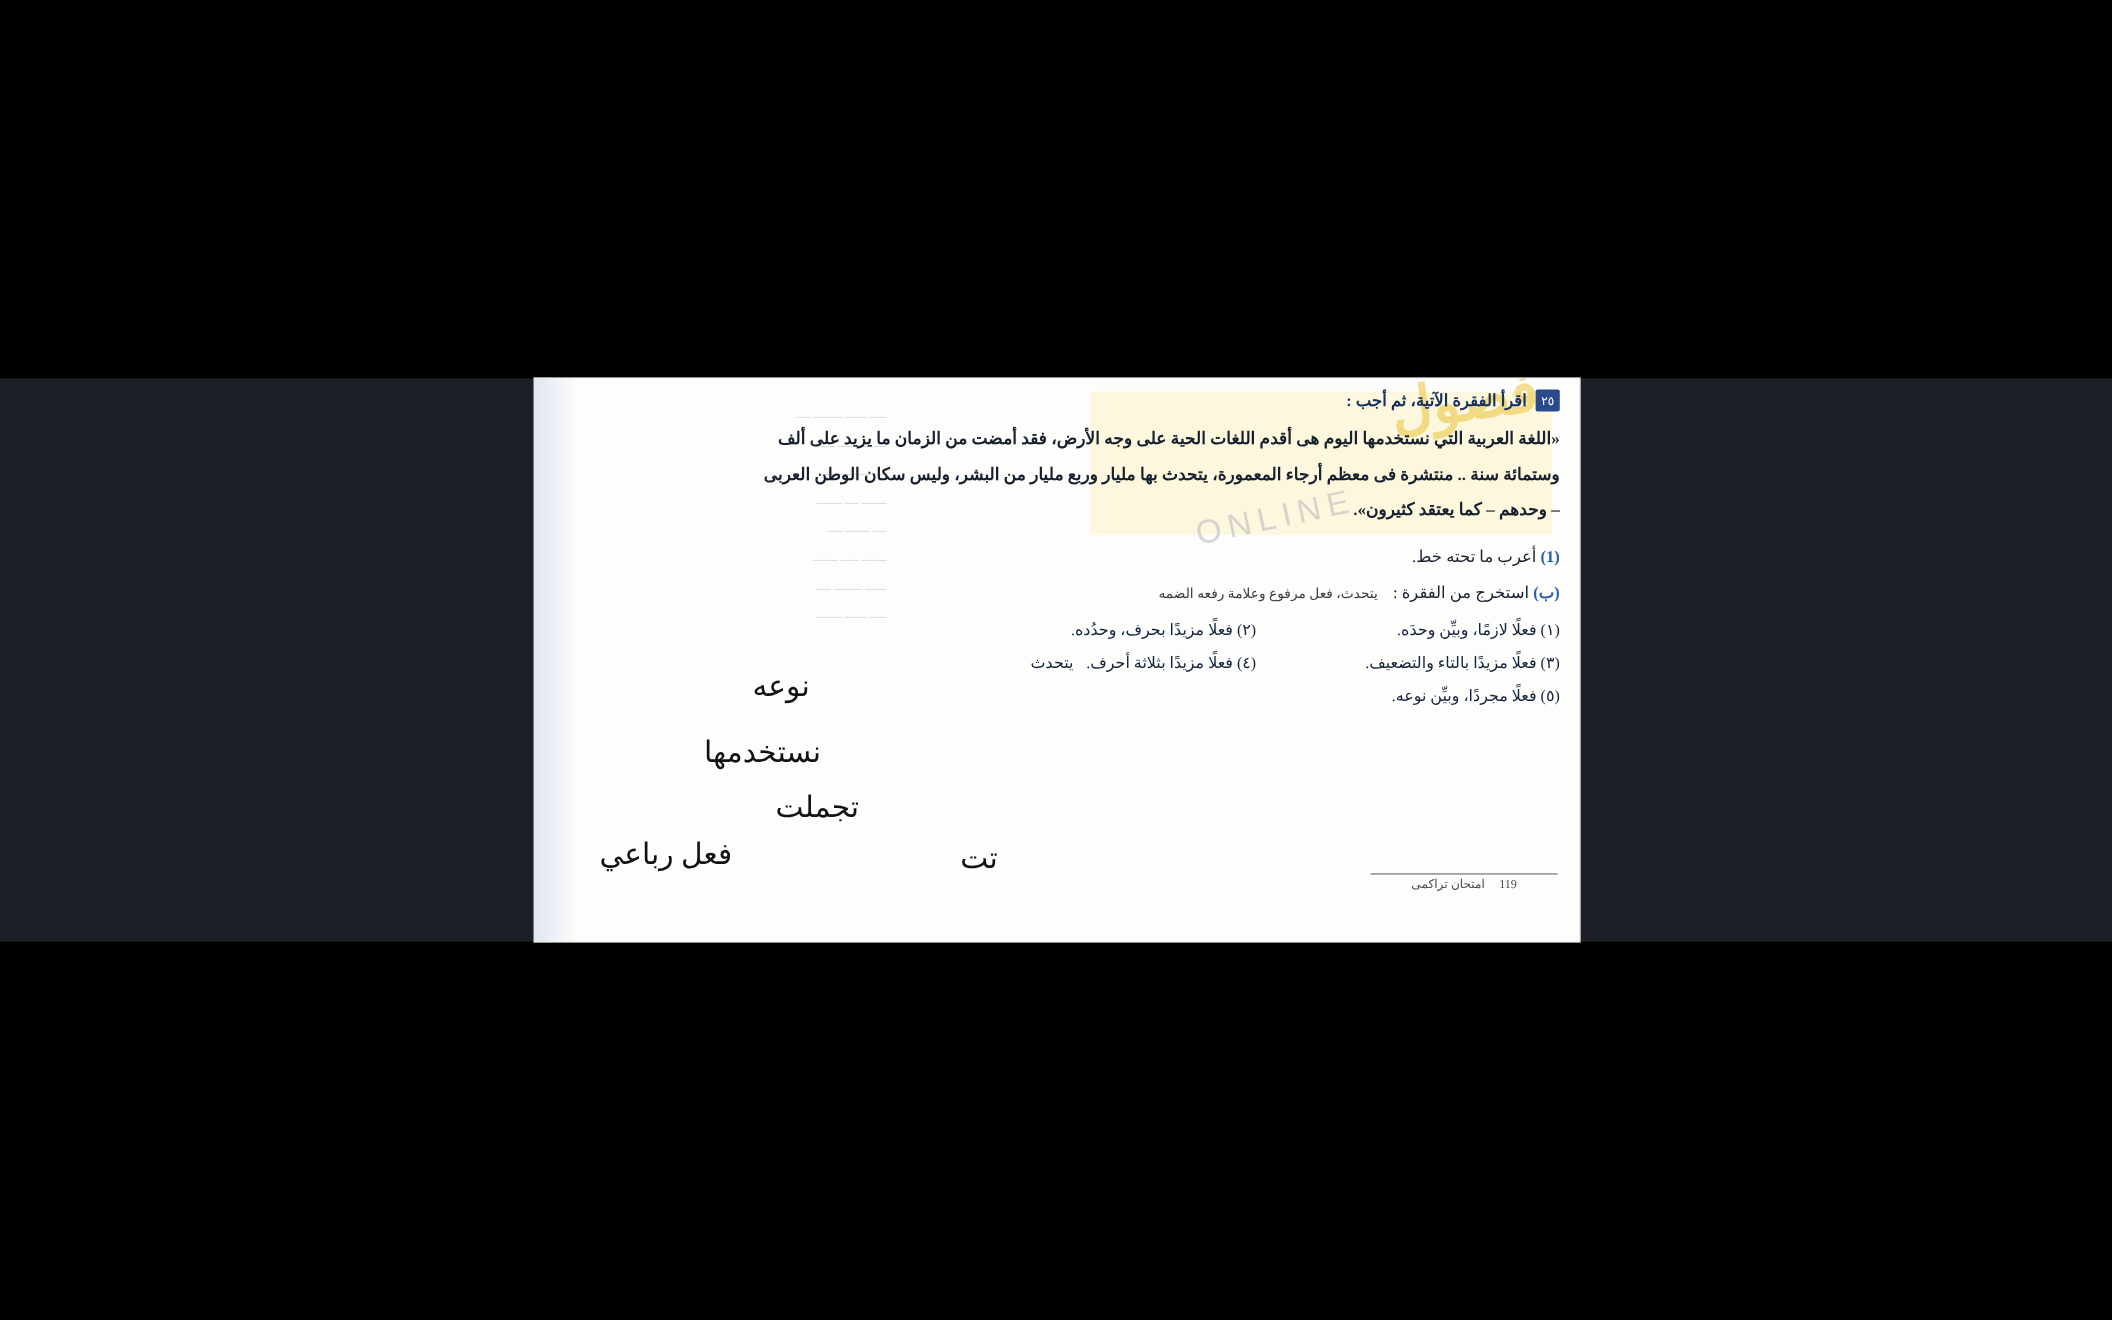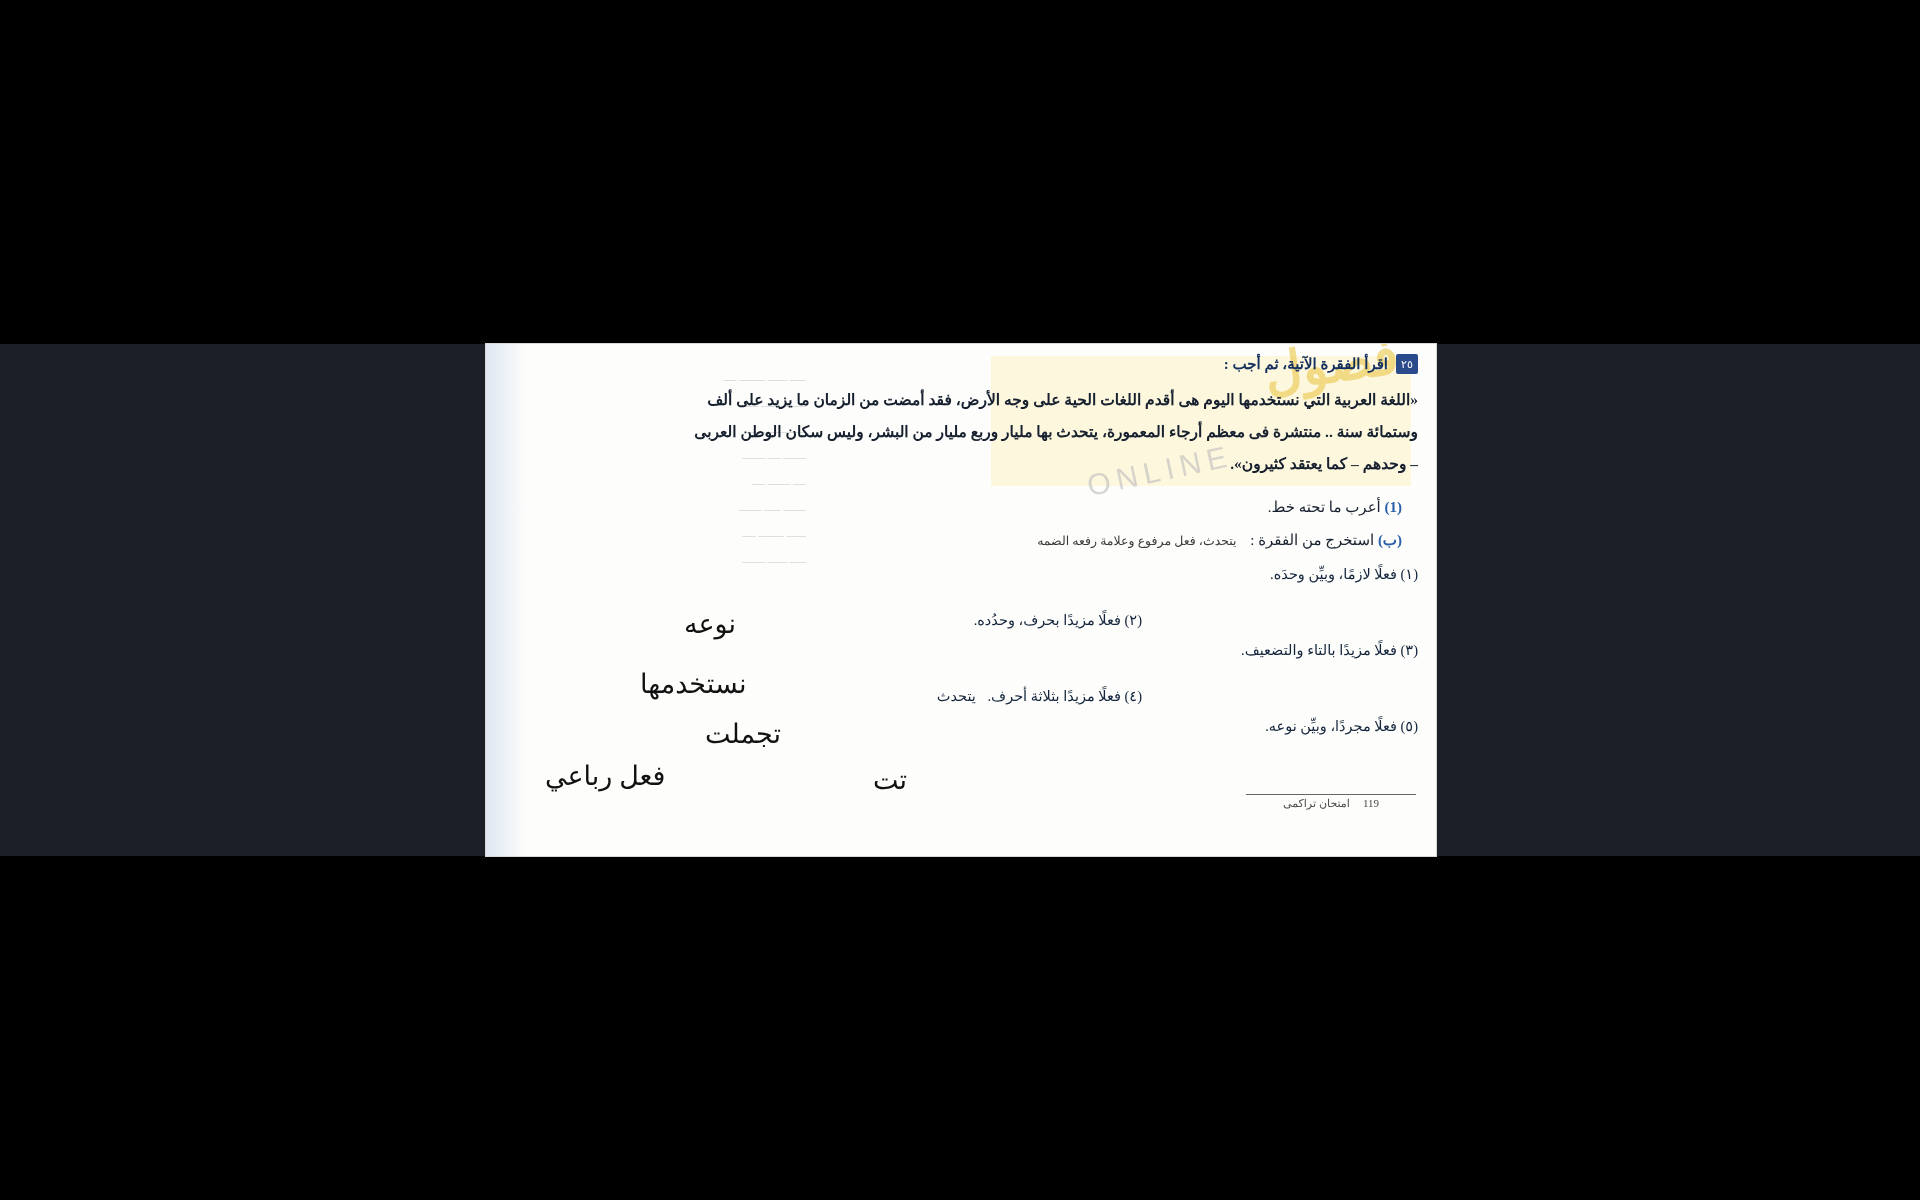--- a/index.html
+++ b/index.html
@@ -28,26 +28,26 @@
   .col{position:absolute;right:18px;top:10px;width:730px;direction:rtl;text-align:right;color:#13243c;}
 
   .qhead{display:flex;align-items:center;justify-content:flex-start;gap:8px;margin-bottom:10px;}
   .qnum{width:22px;height:20px;background:#2b4a8b;color:#fff;font-size:11px;
         font-family:"Liberation Sans",sans-serif;display:flex;align-items:center;justify-content:center;
         border-radius:2px;}
   .qhead .t{font-weight:bold;font-size:15px;color:#15305e;}
 
   .para{font-size:15.5px;line-height:32px;font-weight:bold;color:#17202e;margin:2px 0 12px 0;}
 
-  .req{font-size:15px;line-height:30px;margin:3px 16px;color:#17202e;}
+  .req{font-size:15px;line-height:30px;margin:3px 0;color:#17202e;}
   .req .lbl{color:#2b5fa8;font-weight:bold;}
 
   .grid2{display:flex;flex-direction:row;justify-content:flex-start;gap:26px;font-size:14.5px;line-height:30px;}
   .grid2 .cellR{width:250px;}
-  .grid2 .cellL{width:250px;margin-top:46px;}
+  .grid2 .cellL{width:250px;}
 
   .sub{font-size:14.5px;line-height:30px;}
 
   .footline{position:absolute;right:20px;bottom:46px;width:170px;text-align:center;
             font-size:11px;color:#4a4a4a;font-family:"Liberation Sans",sans-serif;}
   .footline .rule{border-top:1px solid #666;margin-bottom:2px;}
   .pg{font-family:"Liberation Serif",serif;}
 
   .notice{position:absolute;left:0;right:0;bottom:6px;text-align:center;color:#d21f1f;
           font-weight:bold;font-size:13.5px;font-family:"Liberation Sans",sans-serif;direction:rtl;}

